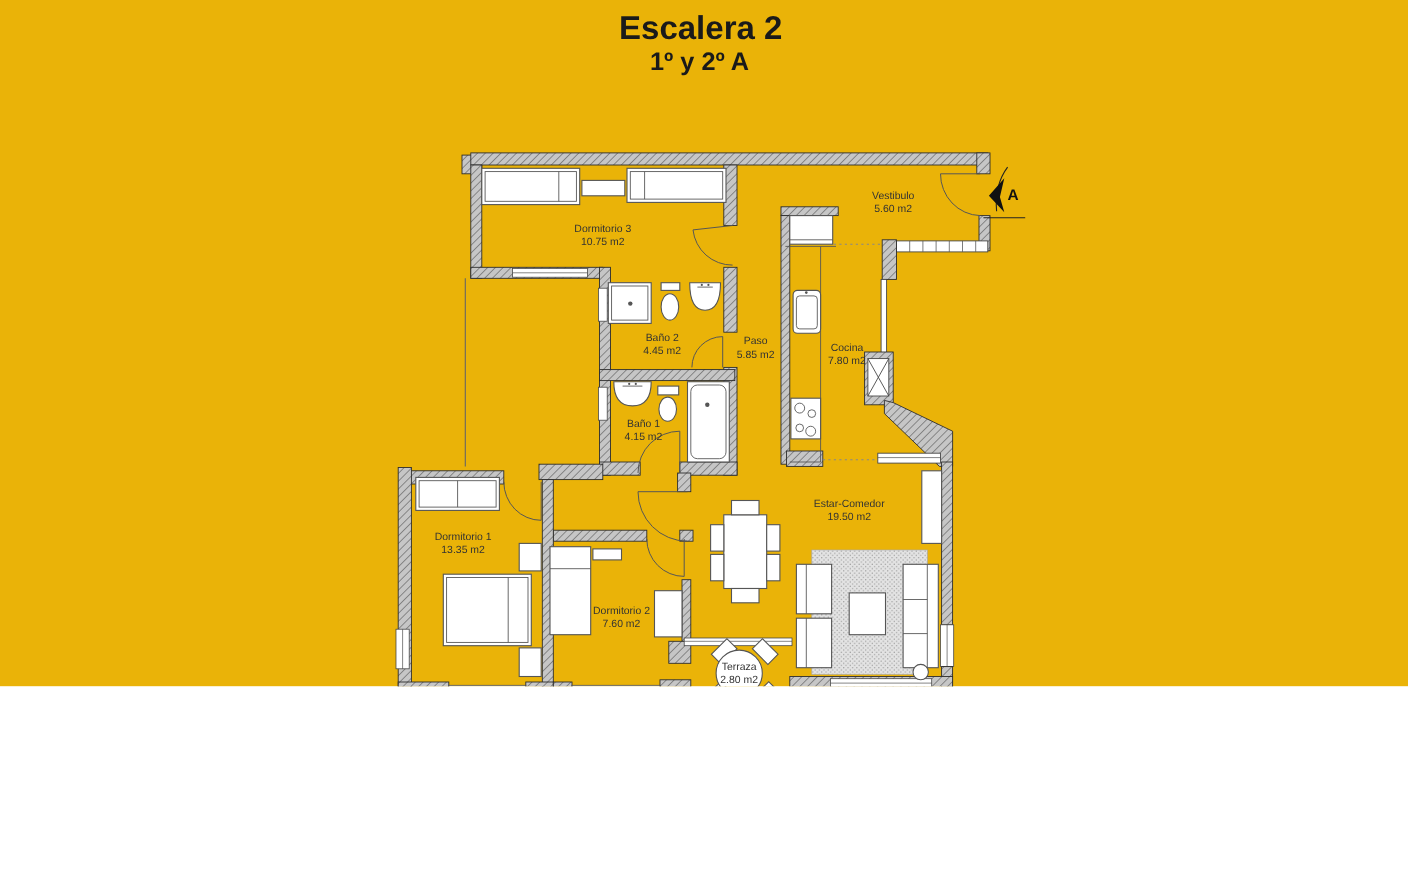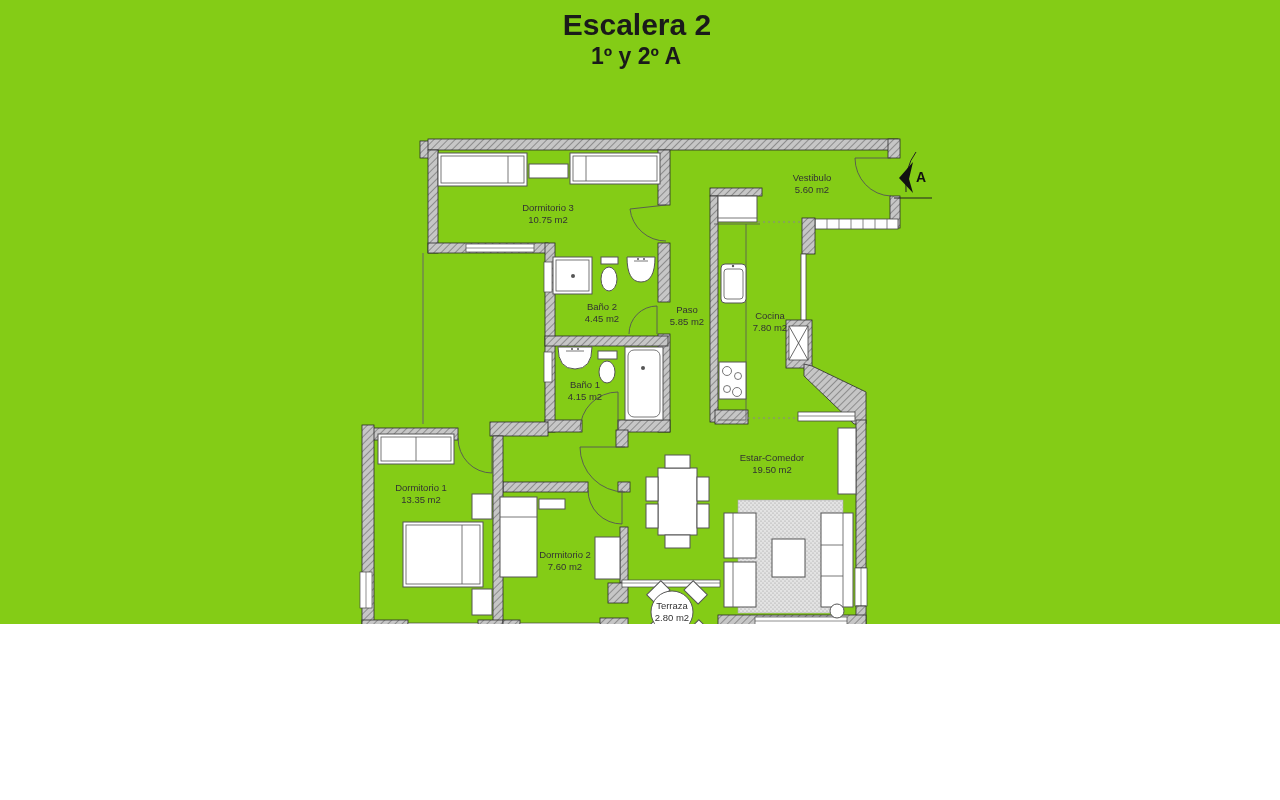--- a/index.html
+++ b/index.html
@@ -1,16 +1,16 @@
 <!DOCTYPE html>
 <html><head>
 <meta charset="utf-8">
 <style>
   html,body{margin:0;padding:0;background:#ffffff;}
-  .canvas{position:relative;width:1280px;height:624px;background:#84cc16;overflow:hidden;}
+  .canvas{position:relative;width:1280px;height:624px;background:#eab308;overflow:hidden;}
   svg{display:block;}
   text{font-family:"Liberation Sans","DejaVu Sans",sans-serif;}
   .title-txt{font-size:30px;font-weight:bold;fill:#1a1a1a;}
   .subtitle-txt{font-size:23px;font-weight:bold;fill:#1a1a1a;}
   .room-name{font-size:9.5px;fill:#333;}
   .room-area{font-size:9.5px;fill:#333;}
   .wall{fill:url(#hatch);stroke:#2b2b2b;stroke-width:0.8;}
   .thin{fill:#ffffff;stroke:#444;stroke-width:0.8;}
   .win{fill:#ffffff;stroke:#444;stroke-width:0.7;}
   .furn{fill:#ffffff;stroke:#555;stroke-width:1;}

